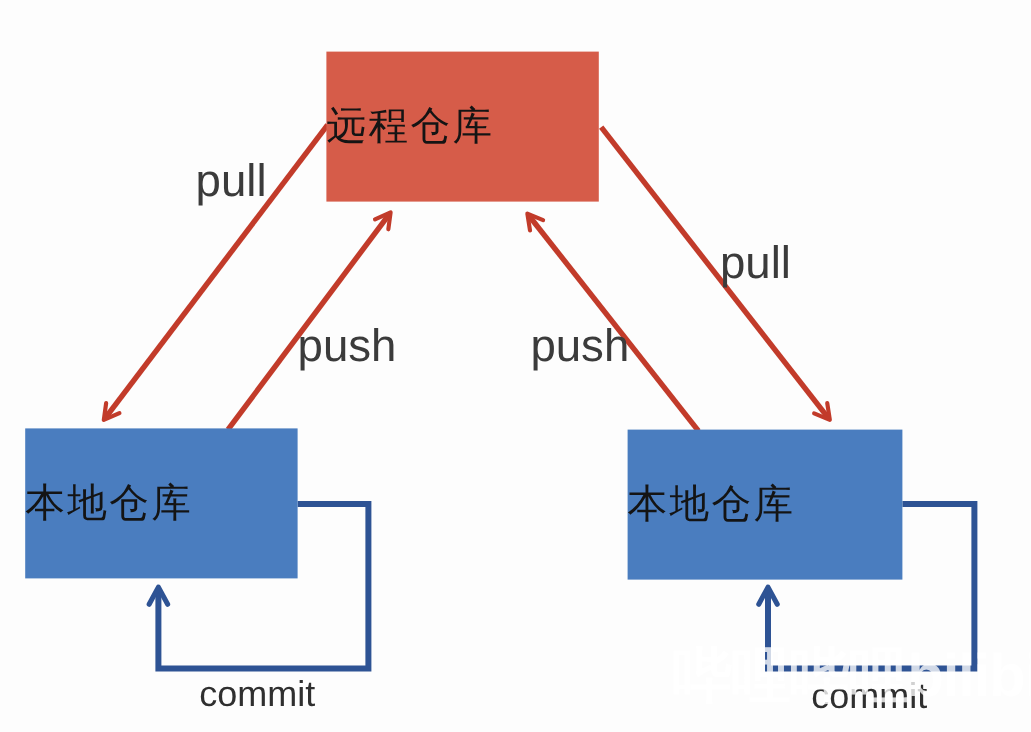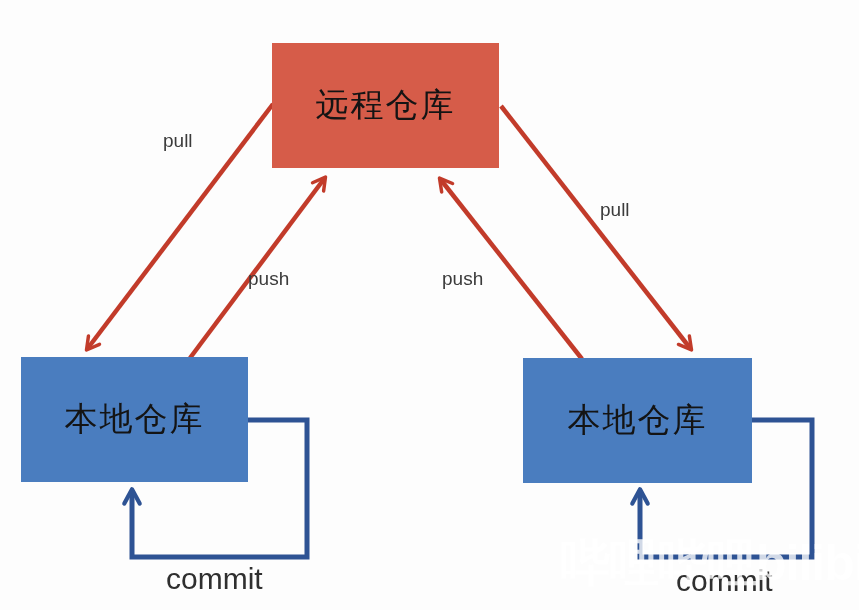--- a/index.html
+++ b/index.html
@@ -18,21 +18,20 @@
   #arrows-layer {
     position: absolute;
     left: 0;
     top: 0;
     z-index: 1;
   }
   .box {
     position: absolute;
     display: flex;
     align-items: center;
-    justify-content: center;
     z-index: 2;
   }
   .box .box-label {
     font-size: 33px;
     color: #141414;
     letter-spacing: 2px;
     white-space: nowrap;
   }
   #remote-box {
     left: 272px;
@@ -51,21 +50,21 @@
   #local-box-right {
     left: 523px;
     top: 358px;
     width: 229px;
     height: 125px;
     background: #4a7dbf;
   }
   .edge-label {
     position: absolute;
     z-index: 3;
-    font-size: 19px;
+    font-size: 38px;
     color: #3b3b3b;
     white-space: nowrap;
   }
   #label-pull-left  { left: 163px; top: 130px; }
   #label-push-left  { left: 248px; top: 268px; }
   #label-push-right { left: 442px; top: 268px; }
   #label-pull-right { left: 600px; top: 199px; }
   #label-commit-left  { left: 166px; top: 562px; font-size: 30px; color: #2f2f2f; }
   #label-commit-right { left: 676px; top: 564px; font-size: 30px; color: #2f2f2f; }
   #watermark {

